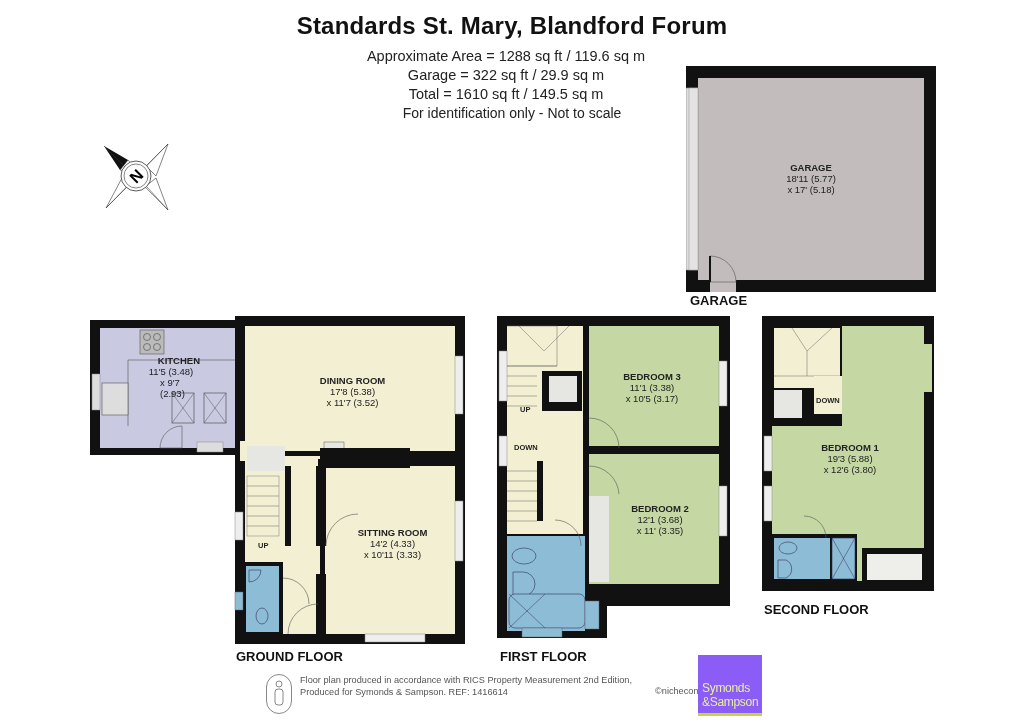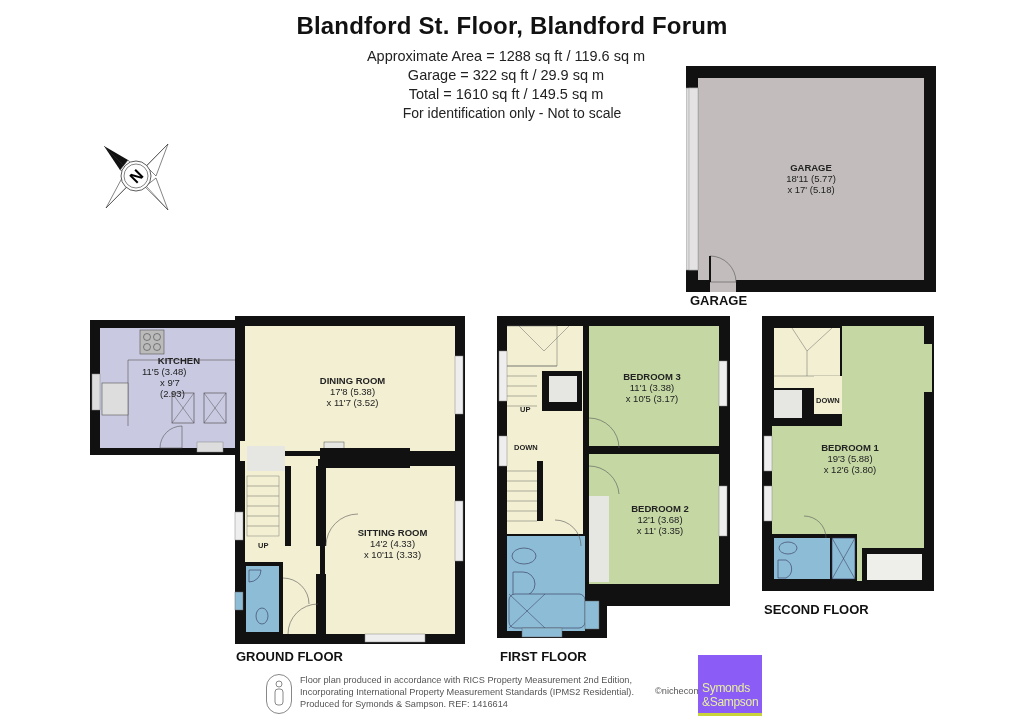--- a/index.html
+++ b/index.html
@@ -15,21 +15,21 @@
   svg text { font-family:"Liberation Sans", sans-serif; }
   .footer { left:300px; top:674px; font-size:9.2px; color:#555; line-height:12px; }
   .copy { left:623px; top:686px; font-size:9.2px; color:#555;margin-left:32px; }
   .logo { left:698px; top:655px; width:64px; height:61px; background:#8b5cf6; border-bottom:3px solid #c8d43a; box-sizing:border-box; }
   .logo span { position:absolute; left:4px; font-size:12px; color:#e8f0a0; letter-spacing:-0.3px; }
   .info-icon { left:266px; top:674px; width:26px; height:40px; border:1px solid #888; border-radius:13px; box-sizing:border-box; }
 </style>
 </head>
 <body>
 
-<div class="abs title">Blandford St. Floor, Blandford Forum</div>
+<div class="abs title">Standards St. Mary, Blandford Forum</div>
 <div class="abs sub" style="top:48px">Approximate Area = 1288 sq ft / 119.6 sq m</div>
 <div class="abs sub" style="top:67px">Garage = 322 sq ft / 29.9 sq m</div>
 <div class="abs sub" style="top:86px">Total = 1610 sq ft / 149.5 sq m</div>
 <div class="abs note">For identification only - Not to scale</div>
 
 <svg class="abs" style="left:98px;top:138px" width="80" height="76" viewBox="0 0 80 76">
   <polygon points="6,8 30,22 22,32" fill="#111"></polygon>
   <polygon points="22,32 30,22 42,36" fill="none" stroke="#333" stroke-width="0.6"></polygon>
   <polygon points="70,6 48,28 58,38" fill="none" stroke="#333" stroke-width="0.6"></polygon>
   <polygon points="70,72 48,48 58,40" fill="none" stroke="#333" stroke-width="0.6"></polygon>
@@ -110,21 +110,21 @@
   <rect x="153" y="246" width="40" height="72" fill="#111"></rect>
   <rect x="156" y="250" width="33" height="66" fill="#8dbcd6"></rect>
   <rect x="145" y="276" width="8" height="18" fill="#8dbcd6" stroke="#666" stroke-width="0.5"></rect>
   <ellipse cx="172" cy="300" rx="6" ry="8" fill="#8dbcd6" stroke="#335" stroke-width="0.6"></ellipse>
   <path d="M159,254 L171,254 A12,12 0 0 1 159,266 Z" fill="#8dbcd6" stroke="#335" stroke-width="0.6"></path>
   <path d="M193,262 A26,26 0 0 1 219,288" fill="none" stroke="#555" stroke-width="0.6"></path>
   <path d="M198,318 A30,30 0 0 1 228,288" fill="none" stroke="#555" stroke-width="0.6"></path>
 </svg>
 <div class="abs" style="left:90px;top:355px;width:110px">
   <div class="room-name" style="text-align:right;padding-left:48px">KITCHEN</div>
-  <div class="room-dim" style="text-align:left;padding-left:52px">11'5 (3.48)</div>
+  <div class="room-dim" style="text-align:center;padding-left:52px">11'5 (3.48)</div>
   <div class="room-dim" style="text-align:left;padding-left:70px">x 9'7 (2.93)</div>
 </div>
 <div class="abs" style="left:245px;top:375px;width:215px">
   <div class="room-name">DINING ROOM</div>
   <div class="room-dim">17'8 (5.38)</div>
   <div class="room-dim">x 11'7 (3.52)</div>
 </div>
 <div class="abs" style="left:325px;top:527px;width:135px">
   <div class="room-name">SITTING ROOM</div>
   <div class="room-dim">14'2 (4.33)</div>
@@ -232,20 +232,19 @@
 <div class="abs floor-label" style="left:764px;top:602px">SECOND FLOOR</div>
 
 <div class="abs info-icon">
   <svg width="24" height="38" viewBox="0 0 24 38">
       <circle cx="12" cy="9" r="3" fill="none" stroke="#888"></circle>
       <rect x="8" y="14" width="8" height="16" rx="3" fill="none" stroke="#888"></rect>
     </svg>
 </div>
 <div class="abs footer">
   <div>Floor plan produced in accordance with RICS Property Measurement 2nd Edition,</div>
-  <div>Incorporating International Property Measurement Standards (IPMS2 Residential).</div>
   <div>Produced for Symonds &amp; Sampson.   REF:  1416614</div>
 </div>
 <div class="abs copy">©nichecom 2026.</div>
 <div class="abs logo">
   <span style="top:26px">Symonds</span>
   <span style="top:40px">&amp;Sampson</span>
 </div>
 
 </body></html>

